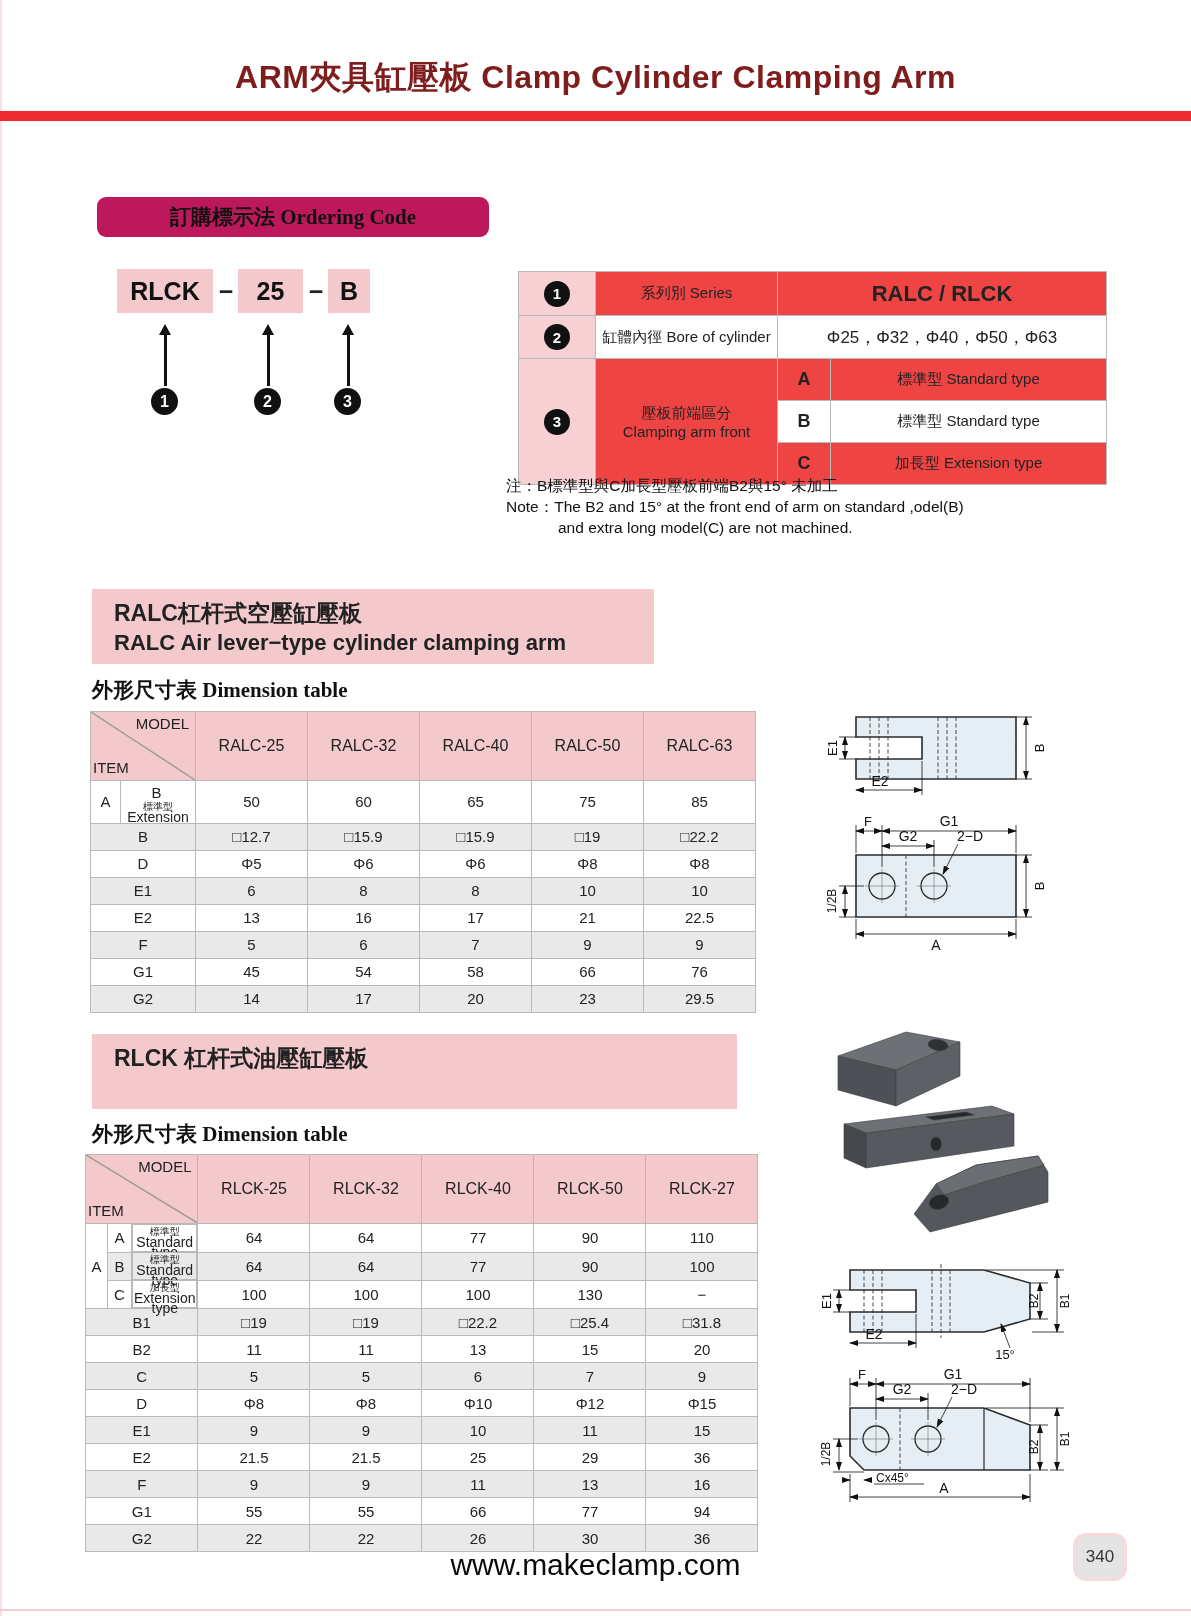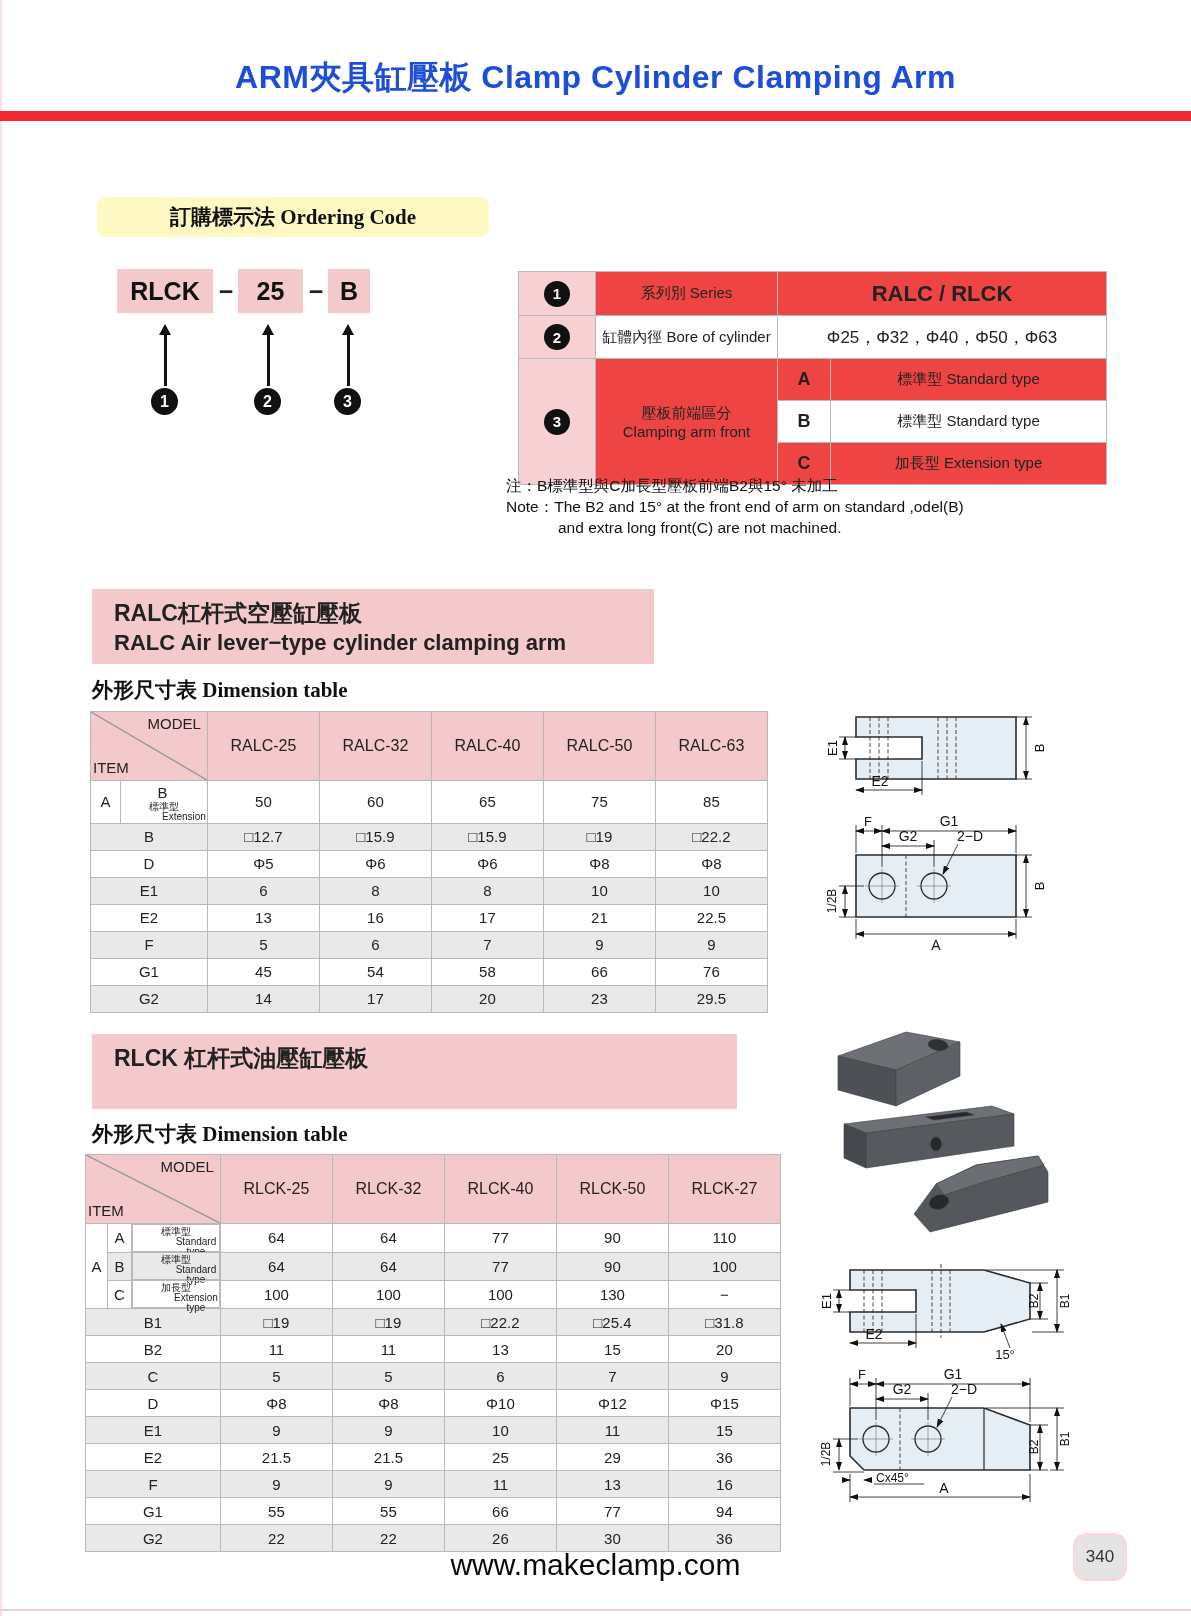--- a/index.html
+++ b/index.html
@@ -2,27 +2,27 @@
 <html><head>
 <meta charset="utf-8">
 <style>
   html,body{margin:0;padding:0;background:#ffffff;}
   .page{position:relative;width:1191px;height:1616px;background:#fff;overflow:hidden;
         font-family:"Liberation Sans",sans-serif;color:#222;}
   .abs{position:absolute;}
 
   
   .page-title{top:56px;left:0;width:100%;text-align:center;font-size:32px;font-weight:bold;
-              color:#1d4ed8;letter-spacing:.5px;}
+              color:#7f1d1d;letter-spacing:.5px;}
   .red-line{top:111px;left:0;width:100%;height:10px;background:#ee2b30;}
   .edge-left{left:0;top:0;width:2px;height:100%;background:#fadfe0;}
   .bottom-line{top:1609px;left:0;width:100%;height:2px;background:#f2cfd2;}
 
   
-  .order-badge{left:97px;top:197px;width:392px;height:40px;background:#fef9c3;border-radius:9px;
+  .order-badge{left:97px;top:197px;width:392px;height:40px;background:#be185d;border-radius:9px;
                display:flex;align-items:center;justify-content:center;
                font-family:"Liberation Serif",serif;font-weight:bold;font-size:21px;color:#111;}
   .code-box{top:269px;height:44px;background:#f3c9cb;display:flex;align-items:center;
             justify-content:center;font-size:25px;font-weight:bold;color:#111;}
   .code-dash{top:269px;height:44px;display:flex;align-items:center;justify-content:center;
              font-size:25px;font-weight:bold;}
   .arrow{top:324px;width:12px;height:62px;}
   .arrow .shaft{position:absolute;left:5px;top:8px;width:2.5px;height:54px;background:#111;}
   .arrow .head{position:absolute;left:0;top:0;width:0;height:0;
                border-left:6px solid transparent;border-right:6px solid transparent;
@@ -61,21 +61,21 @@
   .dimtab{table-layout:fixed;}
   .dimtab td{font-size:15px;height:24px;}
   .dimtab .dim-head td{background:#f3c9cb;height:44px;font-size:16px;}
   .dimtab .corner{position:relative;padding:12px;}
   .dimtab .diag{position:absolute;left:0;top:0;width:100%;height:100%;}
   .dimtab .c-top{position:absolute;top:3px;right:6px;font-size:15px;}
   .dimtab .c-bot{position:absolute;bottom:4px;left:2px;font-size:15px;}
   .dimtab .shade td{background:#e9e9e9;}
   .kstack,.kstack2{display:inline-block;vertical-align:middle;line-height:1;}
   .kstack .s1,.kstack2 .s1{display:block;font-size:10px;line-height:11px;}
-  .kstack .s2,.kstack2 .s2{display:block;font-size:10px;line-height:10px;margin-left:40px;}
+  .kstack .s2,.kstack2 .s2{display:block;font-size:14px;line-height:10px;}
   .kletter{font-size:15px;margin-right:3px;vertical-align:middle;}
   .ralc-table{left:90px;top:711px;} .rlck-table{left:85px;top:1154px;}
 
   
   .drawing text{font-family:"Liberation Sans",sans-serif;fill:#111;}
   .ralc-drawing{left:818px;top:703px;}
   .rlck-drawing{left:812px;top:1256px;}
   .renders{left:808px;top:1018px;}
 
   
@@ -150,21 +150,21 @@
     <tr class="h39">
       <td class="gray keyl">C</td>
       <td class="gray">加長型 Extension type</td>
     </tr>
   </tbody>
     </table>
 
   <div class="abs note">
     <div>注：B標準型與C加長型壓板前端B2與15° 未加工</div>
     <div>Note：The B2 and 15° at the front end of arm on standard ,odel(B)</div>
-    <div class="indent">and extra long front(C) are not machined.</div>
+    <div class="indent">and extra long model(C) are not machined.</div>
   </div>
 
   <div class="abs sec-header ralc-header">
     <div class="zh">RALC杠杆式空壓缸壓板</div>
     <div class="en">RALC Air lever−type cylinder clamping arm</div>
   </div>
   <div class="abs dim-title ralc-dim-title">外形尺寸表 Dimension table</div>
   <table class="abs dimtab ralc-table">
       <colgroup>
         <col style="width: 30px;">

